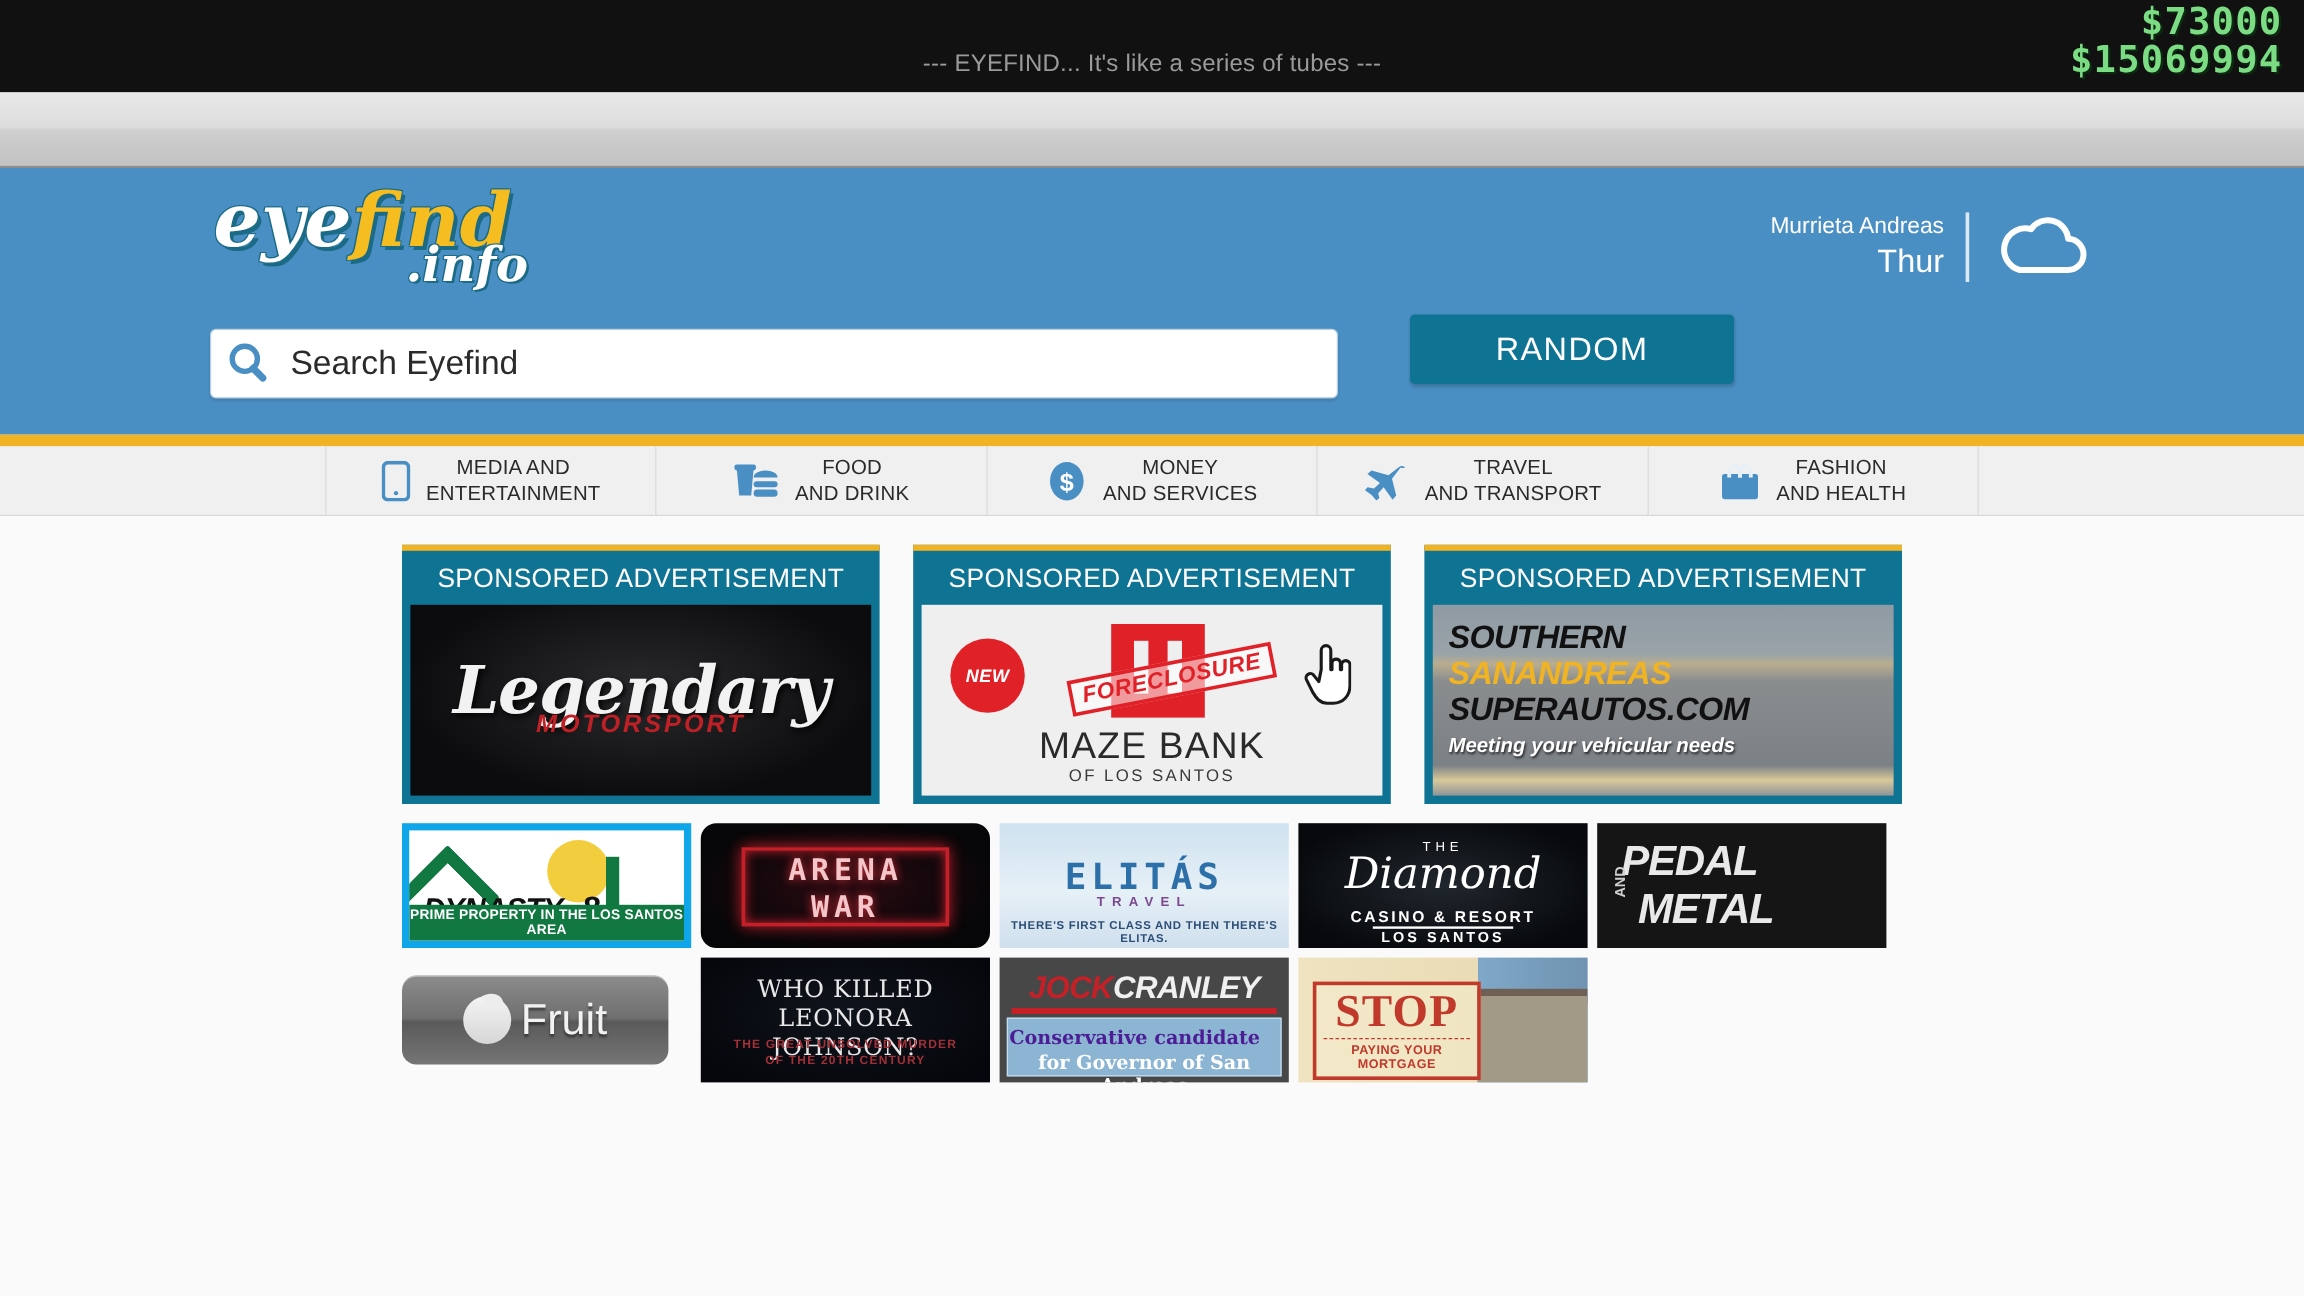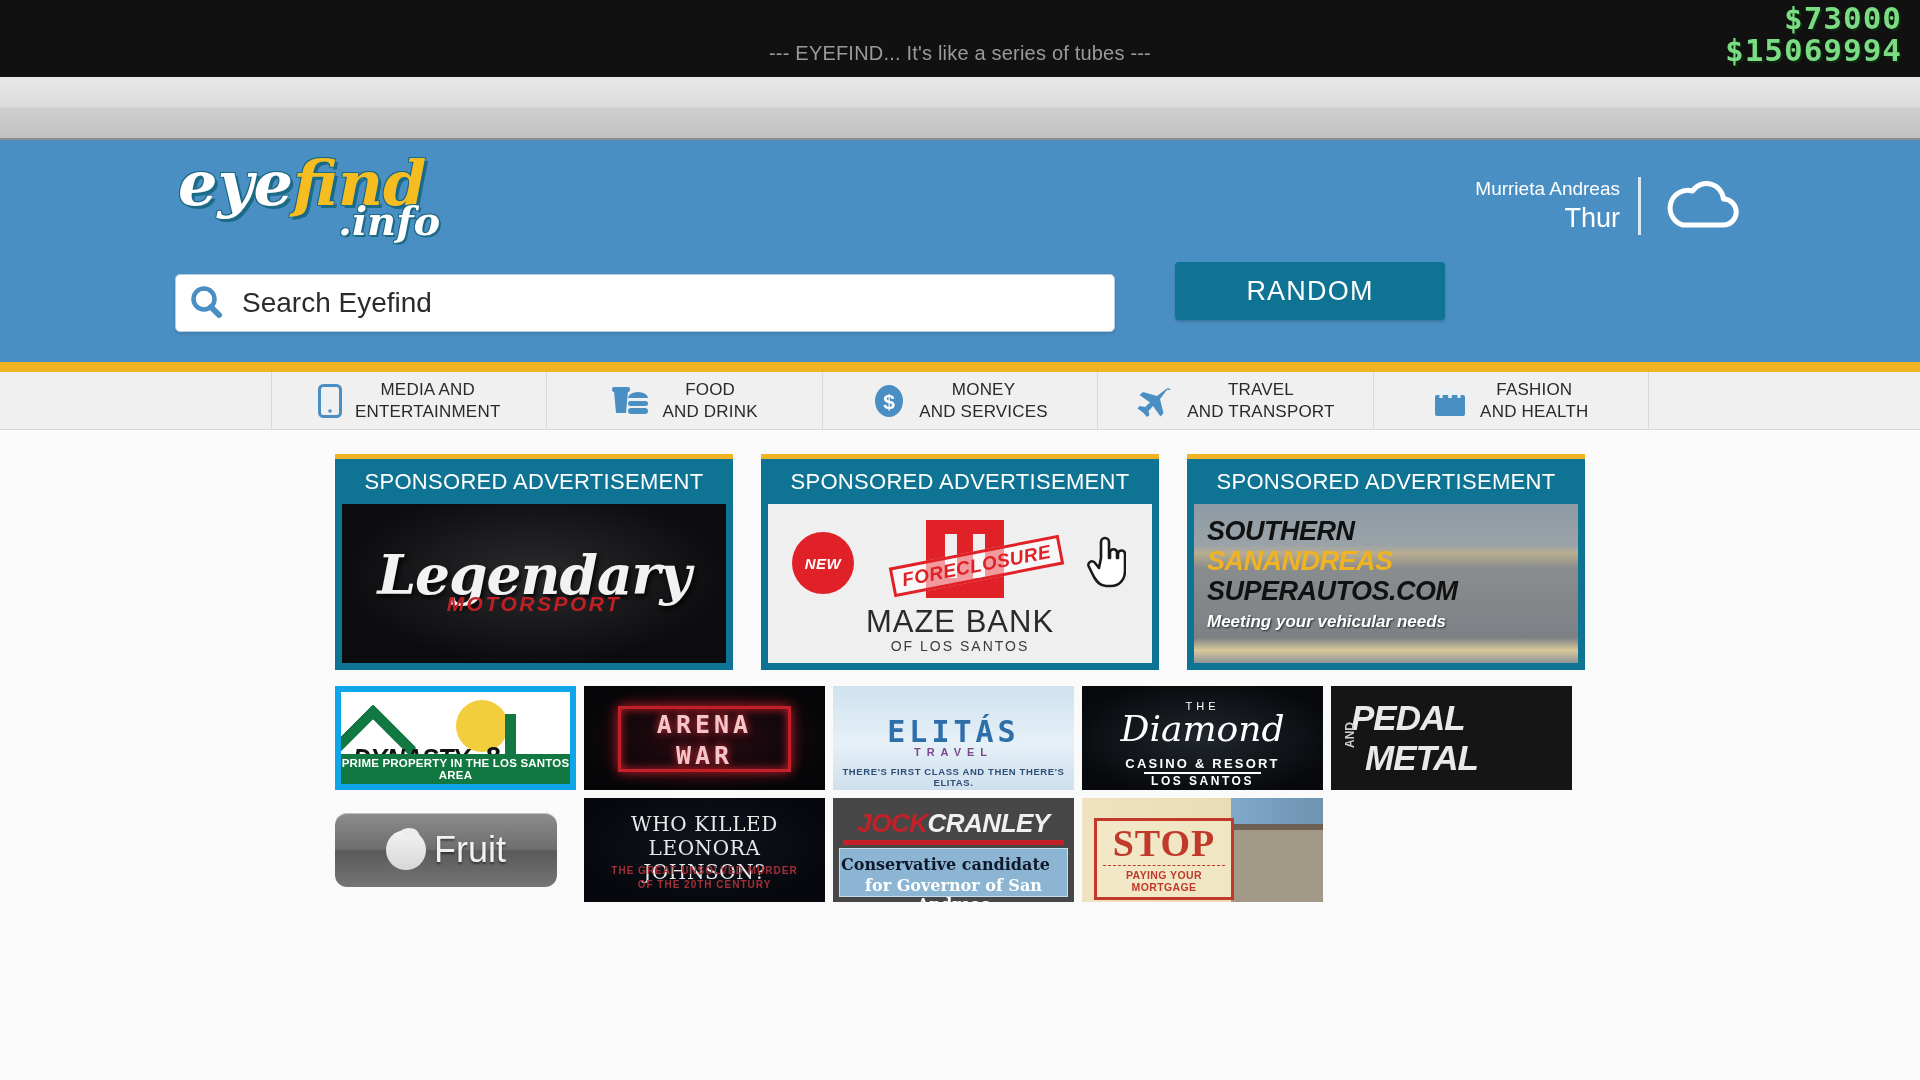--- a/index.html
+++ b/index.html
@@ -218,21 +218,21 @@
   }
   .t-dyn-post { position:absolute; right: 54px; top: 22px; width: 11px; height: 58px; background:#107840; }
   .t-dyn-name { position:absolute; left: 12px; top: 52px; font-size: 25px; font-weight:bold; color:#111; letter-spacing:-.5px; font-style:italic; }
   .t-dyn-8 { position:absolute; left: 145px; top: 50px; font-size: 27px; font-weight:bold; color:#111; }
   .t-dyn-bar { position:absolute; left:0; bottom:0; width:100%; background:#107840; color:#fff; font-size: 11.5px; font-weight:bold; text-align:center; padding: 3px 0; letter-spacing:.2px; }
 
   .t-warstock { background: radial-gradient(ellipse at 50% 50%, #4a4a4a 0%, #171717 80%); }
   .t-ws1 { position:absolute; left:0; right:0; top: 26px; text-align:center; font-size: 25px; font-weight:bold; color:#e6e6e6; letter-spacing: 1.5px; font-family:"DejaVu Serif", serif; }
   .t-ws2 { position:absolute; left:0; right:0; top: 53px; text-align:center; font-size: 23px; font-weight:bold; color:#e6e6e6; letter-spacing: .5px; font-family:"DejaVu Serif", serif; }
 
-  .t-arena { background: radial-gradient(ellipse at 50% 50%, #2a0b12 0%, #060608 75%); }
+  .t-arena { background: radial-gradient(ellipse at 50% 50%, #2a0b12 0%, #060608 75%); border-radius: 13px; }
   .t-ar-box { position:absolute; left: 34px; top: 20px; right: 34px; bottom: 18px; border: 3px solid #c4202a; box-shadow: 0 0 12px #c4202a, inset 0 0 10px #c4202a; }
   .t-ar1 { position:absolute; left:0; right:0; top: 24px; text-align:center; font-size: 25px; font-weight:bold; color:#f4c6c9; letter-spacing: 4px; font-family:"DejaVu Sans Mono", monospace; text-shadow:0 0 8px #e0303a; }
   .t-ar2 { position:absolute; left:0; right:0; top: 55px; text-align:center; font-size: 25px; font-weight:bold; color:#f4c6c9; letter-spacing: 4px; font-family:"DejaVu Sans Mono", monospace; text-shadow:0 0 8px #e0303a; }
 
   .t-elitas { background: linear-gradient(to bottom, #cfe2ef 0%, #e6f0f7 55%, #cfdfed 100%); }
   .t-el1 { position:absolute; left:0; right:0; top: 28px; text-align:center; font-size: 30px; font-weight:bold; color:#2d6fa8; letter-spacing: 4px; font-family:"DejaVu Sans Mono", monospace; }
   .t-el2 { position:absolute; left:0; right:0; top: 60px; text-align:center; font-size: 11px; font-weight:bold; color:#7b4a8e; letter-spacing: 6px; }
   .t-el3 { position:absolute; left:0; right:0; top: 80px; text-align:center; font-size: 9.5px; font-weight:bold; color:#2d4f77; letter-spacing: .6px; }
 
   .t-diamond { background: radial-gradient(ellipse at 50% 50%, #21272e 0%, #07090c 80%); }
@@ -263,21 +263,21 @@
   .t-ln2 { position:absolute; left:0; right:0; top: 38px; text-align:center; font-size: 20px; color:#e8e8e8; font-family:"DejaVu Serif", serif; letter-spacing: .6px; }
   .t-ln3 { position:absolute; left:0; right:0; top: 67px; text-align:center; font-size: 10px; color:#a33038; font-weight:bold; letter-spacing: 1px; }
   .t-ln4 { position:absolute; left:0; right:0; top: 81px; text-align:center; font-size: 10px; color:#a33038; font-weight:bold; letter-spacing: 1px; }
 
   .t-jock { background:#474747; }
   .t-jk-name { position:absolute; left:0; right:0; top: 10px; text-align:center; font-size: 26px; font-weight:bold; font-style:italic; letter-spacing:-.5px; }
   .t-jk-j { color:#c32027; }
   .t-jk-c { color:#f0f0f0; }
   .t-jk-rule { position:absolute; left: 10px; right: 10px; top: 42px; height: 5px; background:#c32027; }
   .t-jk-panel { position:absolute; left: 6px; right: 6px; top: 50px; bottom: 5px; background:#8cb5d4; border:1px solid #c9dcea; }
-  .t-jk-l1 { position:absolute; left:0; right:16px; top: 6px; text-align:center; font-size: 16px; font-weight:bold; color:#0f172a; font-family:"DejaVu Serif", serif; }
+  .t-jk-l1 { position:absolute; left:0; right:16px; top: 6px; text-align:center; font-size: 16px; font-weight:bold; color:#4c1d95; font-family:"DejaVu Serif", serif; }
   .t-jk-l2 { position:absolute; left:0; right:0; top: 27px; text-align:center; font-size: 16px; font-weight:bold; color:#fff; font-family:"DejaVu Serif", serif; }
 
   .t-stop { background: linear-gradient(to right, #efe3c0 0%, #e9dcb6 62%, #7fa8c9 62%, #6f93b0 100%); }
   .t-stop-house { position:absolute; right:0; top: 32px; width: 92px; height: 72px; background:#a39987; }
   .t-stop-roof { position:absolute; right:0; top: 26px; width: 92px; height: 12px; background:#6f6055; }
   .t-stop-box { position:absolute; left: 12px; top: 20px; width: 140px; border: 3px solid #c0392b; padding: 2px 0 4px; background: rgba(245,236,205,.55); }
   .t-stop-word { text-align:center; font-size: 38px; font-weight:bold; color:#c0392b; letter-spacing: 1px; line-height: 40px; font-family:"Liberation Serif", serif; }
   .t-stop-sub { text-align:center; font-size: 10.5px; font-weight:bold; color:#c0392b; letter-spacing: .4px; border-top:1px dashed #c0392b; margin: 2px 6px 0; padding-top: 3px; }
 </style>
 </head>

